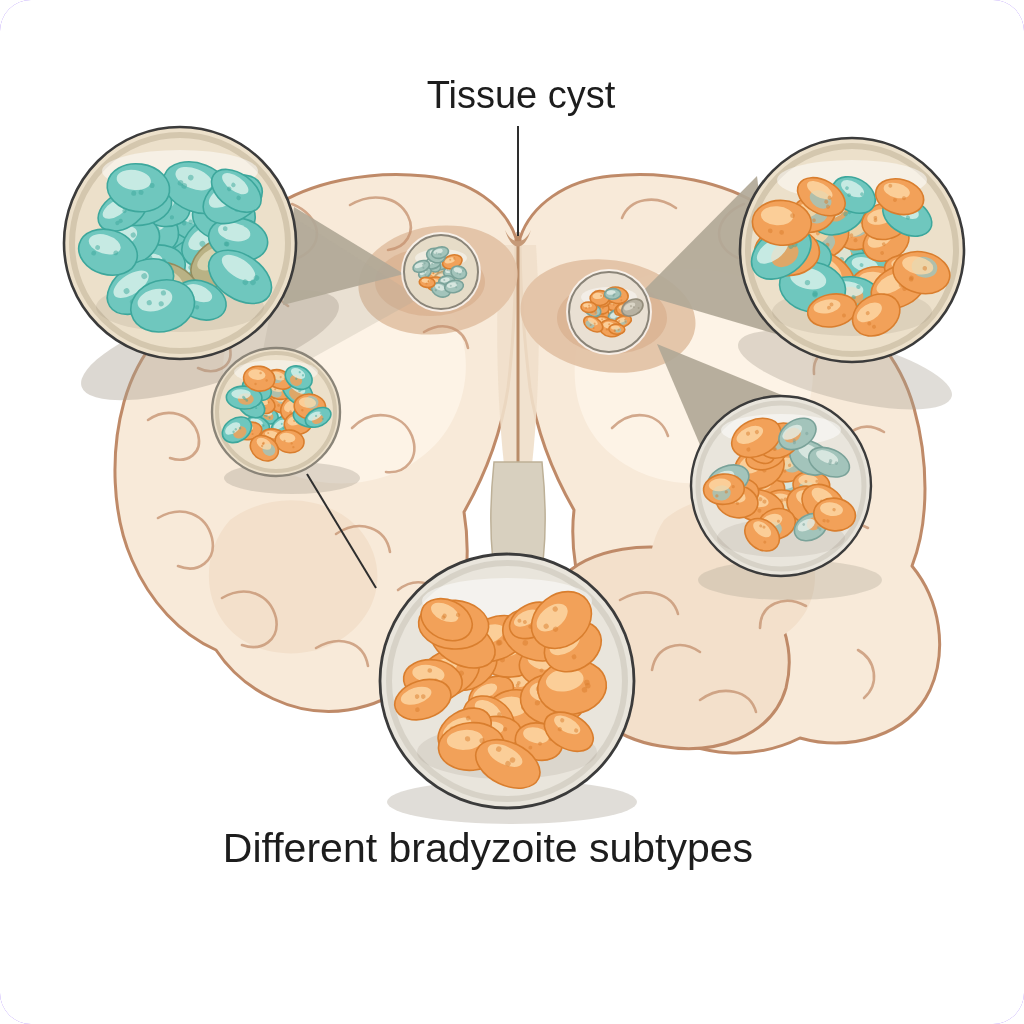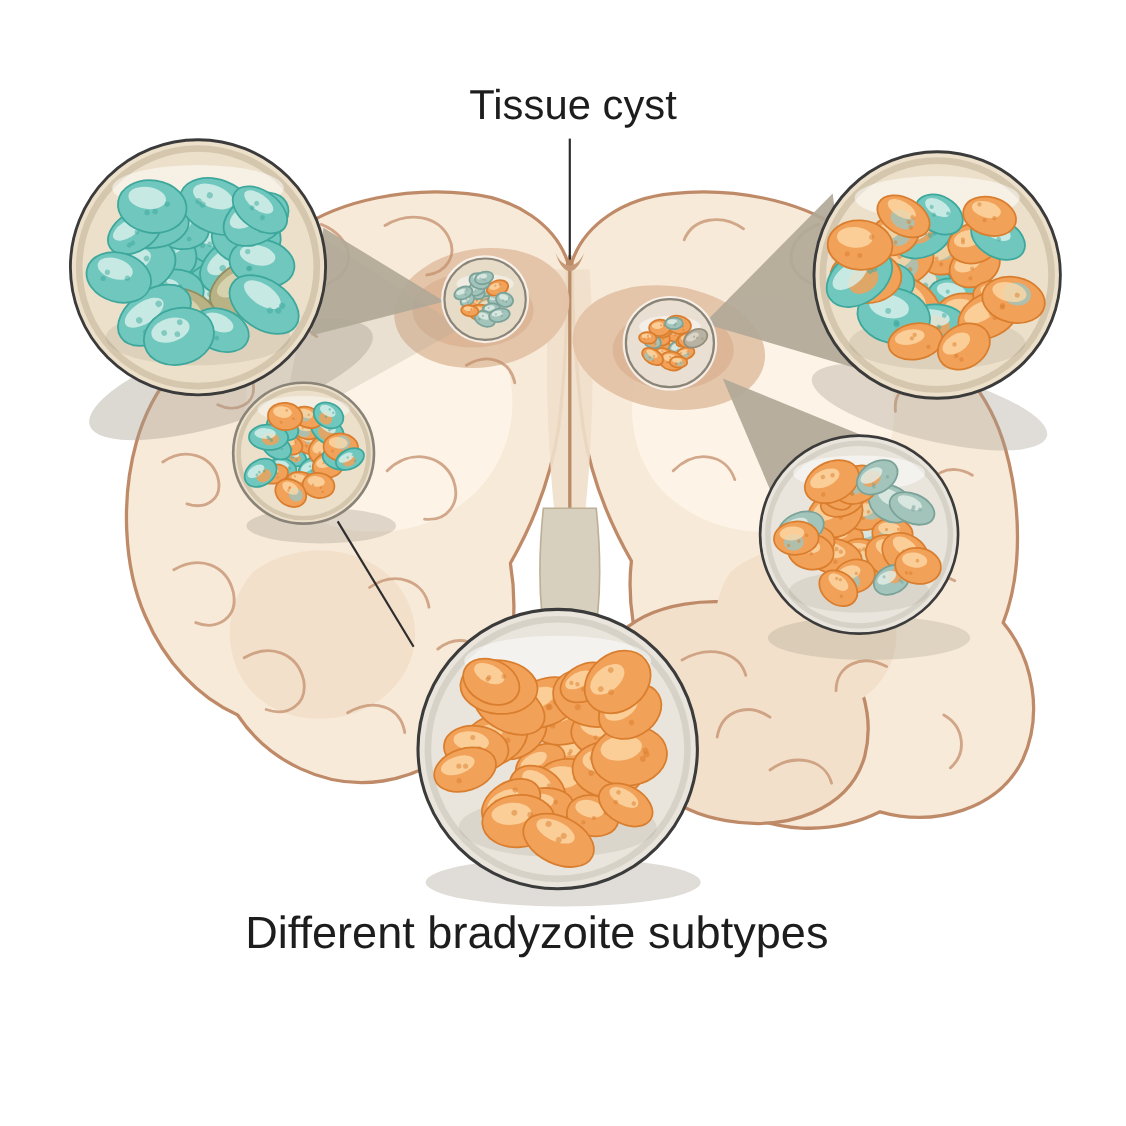--- a/index.html
+++ b/index.html
@@ -1,16 +1,16 @@
 <!DOCTYPE html>
 <html><head>
 <meta charset="utf-8">
 <style>
   html,body{margin:0;padding:0;background:#ffffff;}
-  .stage{width:1024px;height:1024px;position:relative;overflow:hidden;background:#8b5cf6;}
+  .stage{width:1024px;height:1024px;position:relative;overflow:hidden;background:#8b5cf6;border-radius:31px;}
   svg{display:block;}
   .label{font-family:"Liberation Sans",sans-serif;font-weight:400;}
 </style>
 </head>
 <body>
 
 <div class="stage">
 <svg width="1024" height="1024" viewBox="0 0 1024 1024" xmlns="http://www.w3.org/2000/svg">
 
   <rect x="0" y="0" width="1024" height="1024" fill="#ffffff"></rect>

